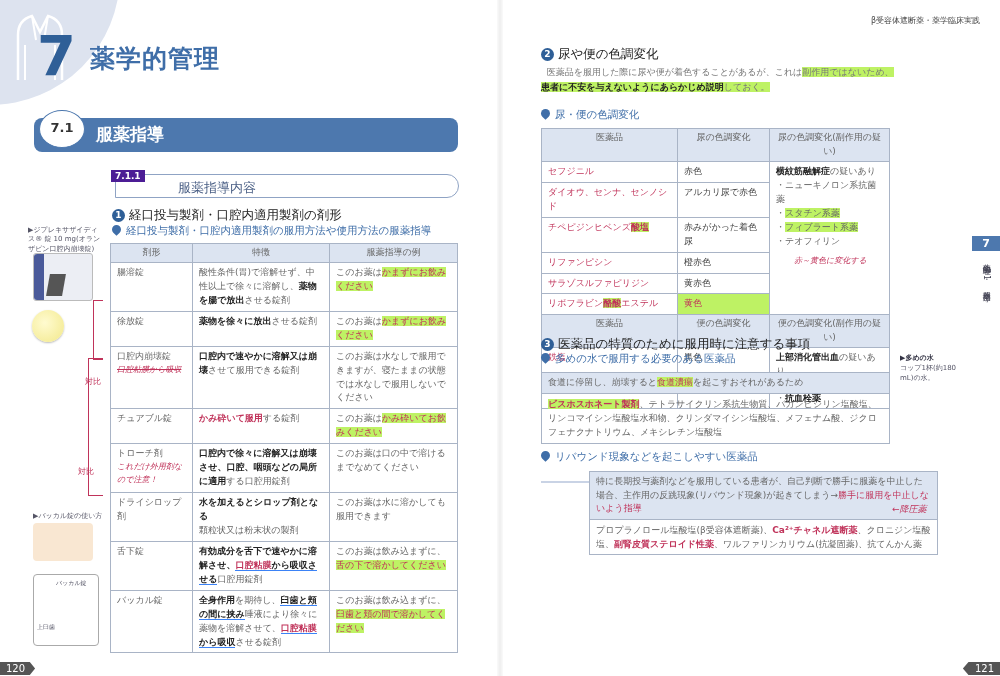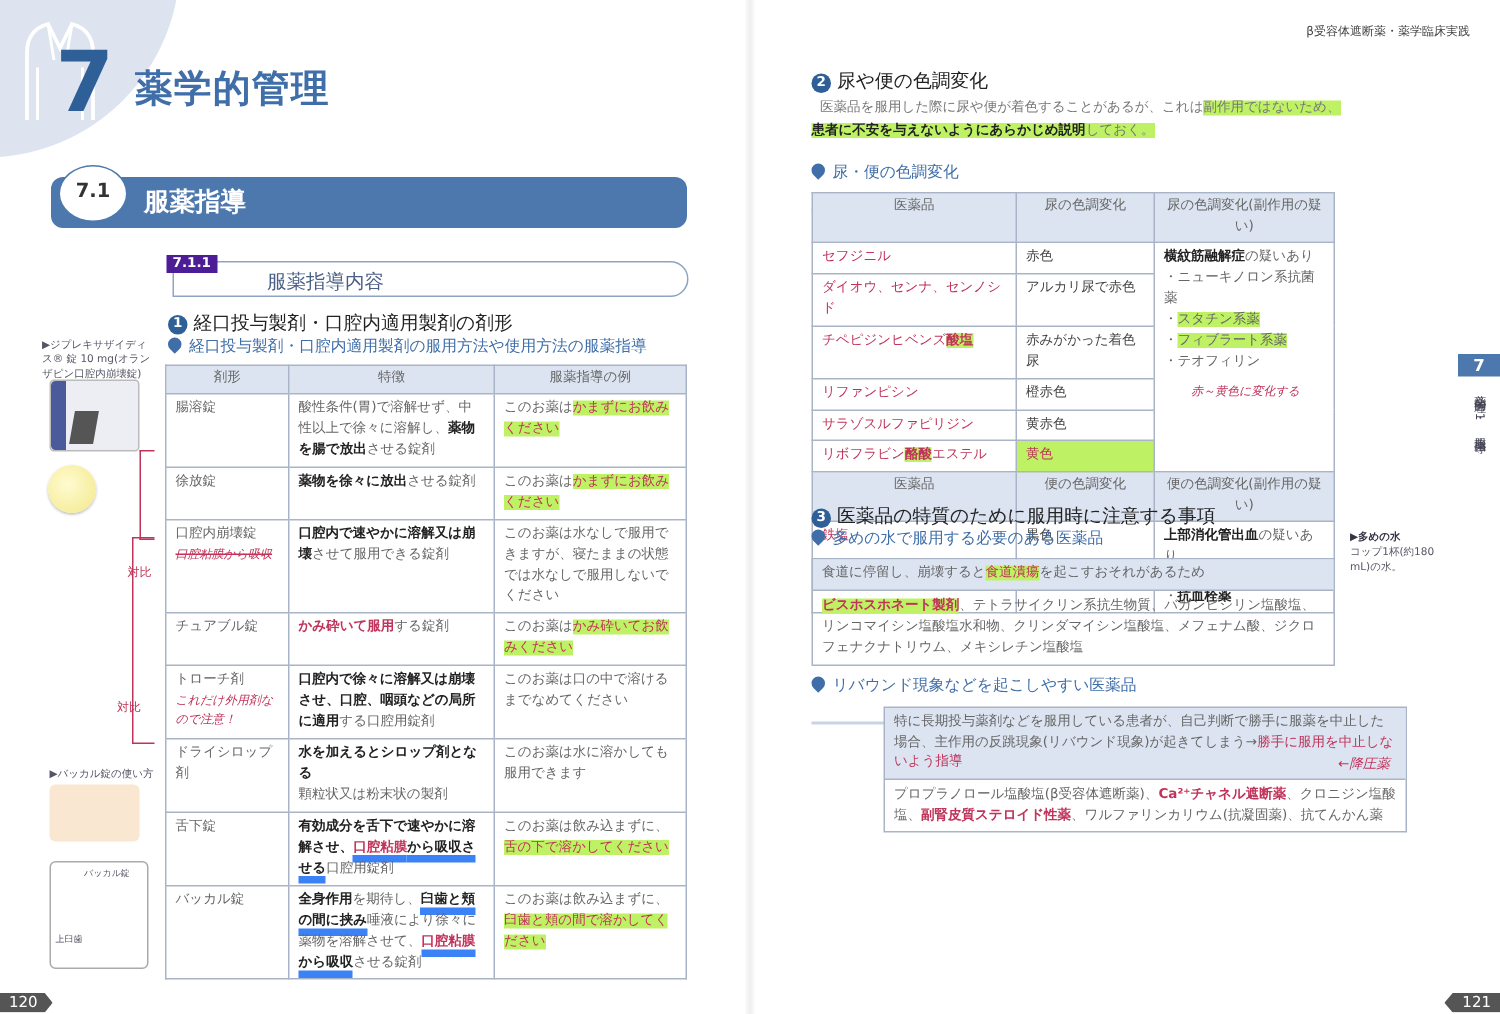--- a/index.html
+++ b/index.html
@@ -29,21 +29,21 @@
   .h3 { position: absolute; font-size: 10.5px; color: #3f6ea8; border-bottom: 2px solid #c9d3e5; padding-bottom: 17px; }
   .pin { display: inline-block; width: 9px; height: 9px; border-radius: 50% 50% 50% 0; background: #3f6ea8; margin-right: 5px; transform: rotate(-45deg); }
 
   table { border-collapse: collapse; position: absolute; }
   td, th { border: 1px solid #a9b4c6; vertical-align: top; padding: 3px 6px; font-weight: normal; font-size: 9px; line-height: 1.55; color: #666; }
   th { background: #dce4f1; text-align: center; color: #666; padding: 2px 6px; }
   .b { font-weight: bold; color: #222; }
   .r { color: #c0335a; }
   .rb { color: #c0335a; font-weight: bold; }
   .hl { background: #bef264; }
-  .ul { border-bottom: 5px solid #3b82f6; }
+  .ul { border-bottom: 1px solid #3b82f6; }
   .hand { color: #c0335a; font-style: italic; }
 
   .left-table { left: 110px; top: 243px; width: 348px; }
   .left-table col.c1 { width: 82px; }
   .left-table col.c2 { width: 137px; }
 
   .sidenote { position: absolute; font-size: 7px; color: #556; line-height: 1.35; }
   .pill { position: absolute; left: 32px; top: 310px; width: 32px; height: 32px; border-radius: 50%; background: radial-gradient(circle at 40% 40%, #fffbd0, #f2e88a); box-shadow: 0 1px 2px #bbb; }
   .pkg { position: absolute; left: 33px; top: 253px; width: 60px; height: 48px; background: #eceef4; border: 1px solid #bbb; border-radius: 3px; }
   .pkg .blue { position: absolute; left: 0; top: 0; width: 10px; height: 46px; background: #4a5a9a; border-radius: 3px 0 0 3px; }

